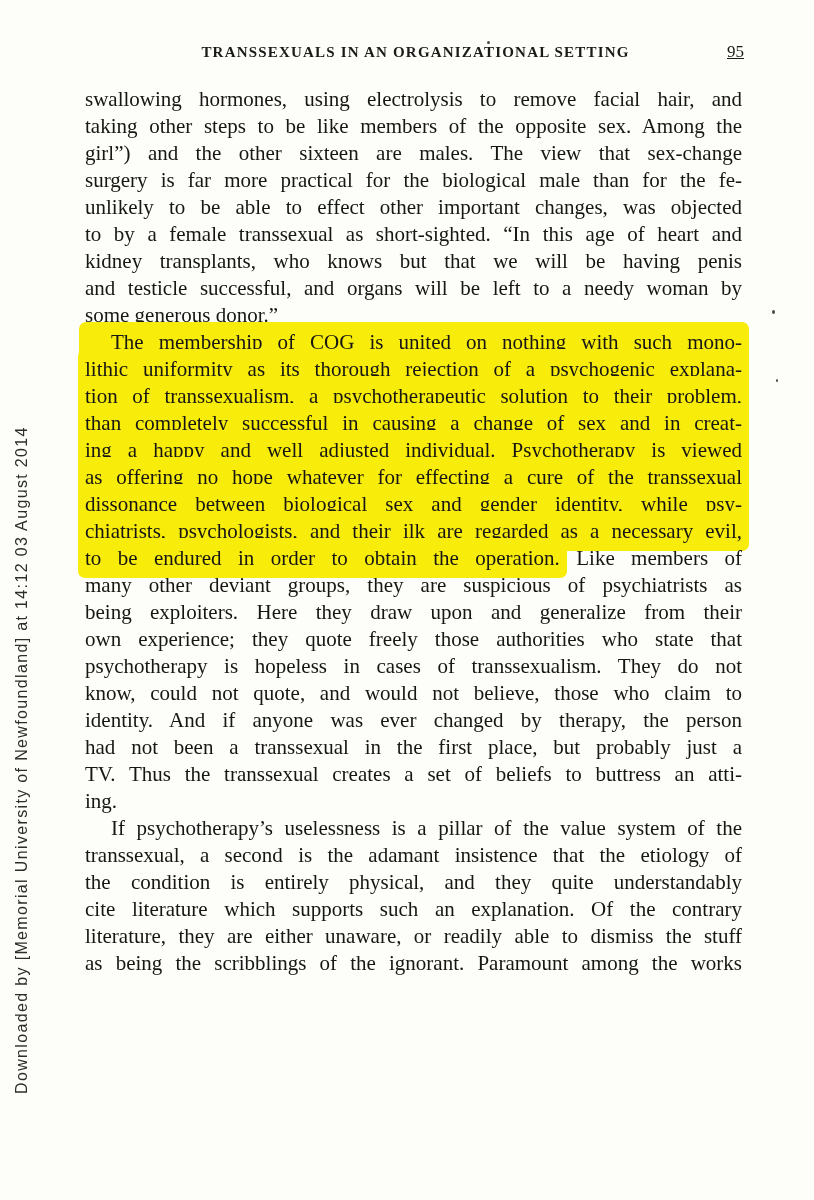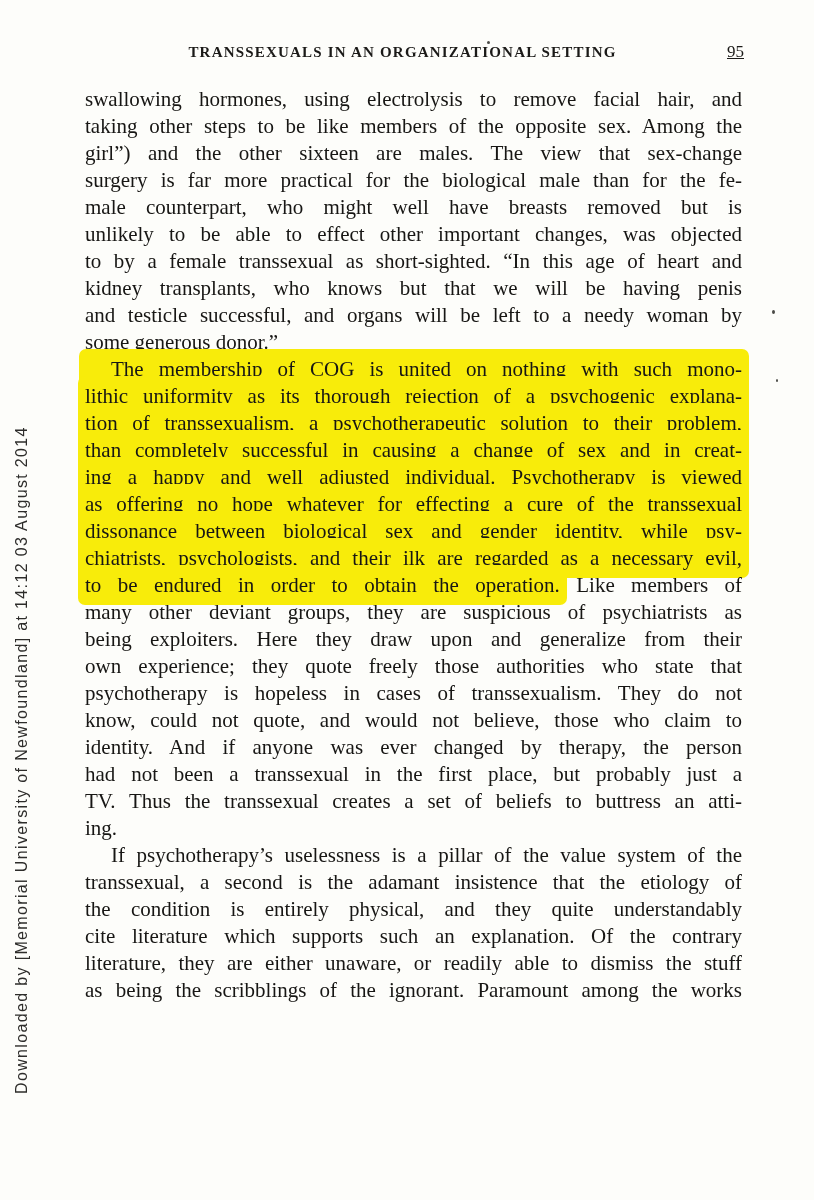--- a/index.html
+++ b/index.html
@@ -8,21 +8,21 @@
     width: 814px;
     height: 1200px;
     background: #fdfdfa;
     overflow: hidden;
     font-family: "Liberation Serif", "DejaVu Serif", serif;
     color: #171614;
   }
   .header-title {
     position: absolute;
     top: 44px;
-    left: 74px;
+    left: 87px;
     width: 657px;
     text-align: center;
     font-size: 15px;
     font-weight: bold;
     letter-spacing: 1.2px;
     white-space: nowrap;
     color: #1b1a18;
   }
   .page-number {
     position: absolute;
@@ -86,21 +86,20 @@
   <div class="header-title">TRANSSEXUALS IN AN ORGANIZATIONAL SETTING</div>
   <div class="page-number">95</div>
 
   <div class="watermark">Downloaded by [Memorial University of Newfoundland] at 14:12 03 August 2014</div>
 
   <div class="body-col">
       <div class="line"><span>swallowing hormones, using electrolysis to remove facial hair, and</span></div>
       <div class="line"><span>taking other steps to be like members of the opposite sex. Among the</span></div>
       <div class="line"><span>girl”) and the other sixteen are males. The view that sex-change</span></div>
       <div class="line"><span>surgery is far more practical for the biological male than for the fe-</span></div>
-      <div class="line"><span>male counterpart, who might well have breasts removed but is</span></div>
       <div class="line"><span>unlikely to be able to effect other important changes, was objected</span></div>
       <div class="line"><span>to by a female transsexual as short-sighted. “In this age of heart and</span></div>
       <div class="line"><span>kidney transplants, who knows but that we will be having penis</span></div>
       <div class="line"><span>and testicle successful, and organs will be left to a needy woman by</span></div>
       <div class="line flush"><span>some generous donor.”</span></div>
       <div class="line indent"><span class="hl hl-ind">The membership of COG is united on nothing with such mono-</span></div>
       <div class="line"><span class="hl">lithic uniformity as its thorough rejection of a psychogenic explana-</span></div>
       <div class="line"><span class="hl">tion of transsexualism, a psychotherapeutic solution to their problem,</span></div>
       <div class="line"><span class="hl">than completely successful in causing a change of sex and in creat-</span></div>
       <div class="line"><span class="hl">ing a happy and well adjusted individual. Psychotherapy is viewed</span></div>

